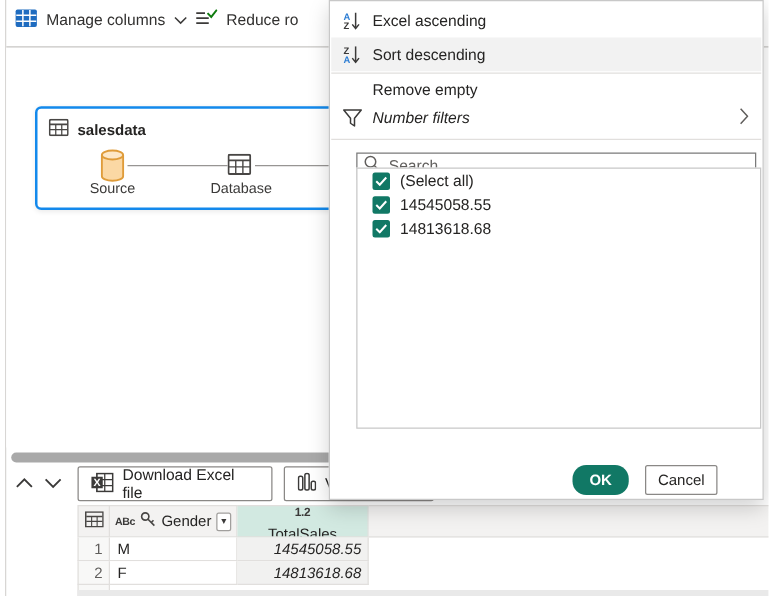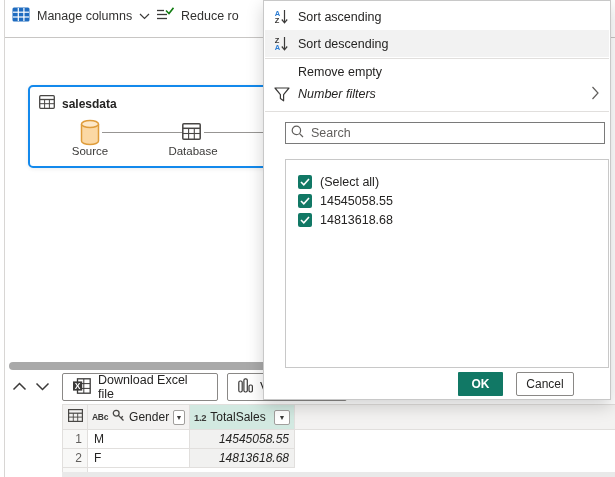--- a/index.html
+++ b/index.html
@@ -54,28 +54,28 @@
   .menu-divider{position:absolute;left:1px;right:1px;height:1px;background:#e1dfdd;}
   .sort-letters{display:flex;flex-direction:column;font-size:7.5px;line-height:7px;font-weight:bold;font-style:normal;}
   .lt-blue{color:#2b7cd3;} .lt-dark{color:#3b3a39;}
   .submenu-chev{position:absolute;right:10px;}
 
   .search-box{position:absolute;left:21px;top:121px;width:320px;height:22px;box-sizing:border-box;
               border:1px solid #7a7a7a;background:#fff;display:flex;align-items:center;gap:5px;padding:0 5px;}
   .search-box input{border:none;outline:none;width:100%;font-family:inherit;font-size:12.5px;color:#252423;background:transparent;}
   .search-box input::placeholder{color:#605e5c;}
 
-  .value-list{position:absolute;left:21px;top:158px;width:324px;height:209px;box-sizing:border-box;
-              border:1px solid #c8c8c8;background:#fff;padding-top:12px;}
+  .value-list{position:absolute;left:21px;top:133px;width:324px;height:209px;box-sizing:border-box;
+              border:1px solid #c8c8c8;background:#fff;padding-top:0;}
   .value-row{display:flex;align-items:center;gap:8px;padding-left:12px;height:19px;font-size:12.5px;color:#252423;}
   .checkbox{width:14px;height:14px;border-radius:2px;background:#117865;display:flex;align-items:center;
             justify-content:center;flex:0 0 14px;}
 
   .ok-btn{position:absolute;left:194px;top:371px;width:45px;height:24px;background:#117865;color:#fff;
-          font-size:12px;font-weight:bold;border-radius:1px;display:flex;align-items:center;justify-content:center;}
+          font-size:12px;font-weight:bold;border-radius:11px;display:flex;align-items:center;justify-content:center;}
   .cancel-btn{position:absolute;left:252px;top:371px;width:58px;height:24px;box-sizing:border-box;background:#fff;
           border:1px solid #8a8886;border-radius:2px;font-size:12px;color:#252423;
           display:flex;align-items:center;justify-content:center;}
 </style>
 </head>
 <body>
 
 <div class="app">
   <div class="left-edge"></div>
 
@@ -204,21 +204,21 @@
       <svg width="13" height="13" viewBox="0 0 13 13">
           <circle cx="4.2" cy="4.2" r="2.9" fill="none" stroke="#484644" stroke-width="1.3"></circle>
           <line x1="6.4" y1="6.4" x2="11.5" y2="11.5" stroke="#484644" stroke-width="1.3"></line>
           <line x1="9" y1="9" x2="10.8" y2="7.2" stroke="#484644" stroke-width="1.3"></line>
         </svg>
     </span>
     <span>Gender</span>
     <span class="dd" style="margin-left:auto;">▼</span>
   </div>
 
-  <div class="cell hdr hdr-sel" style="left:190px;top:404px;width:105px;height:26px;gap:4px;padding:0 4px;">
+  <div class="cell hdr hdr-sel" style="left:190px;top:404px;width:105px;height:26px;gap:4px;padding:0 4px;flex-direction:column;">
     <span class="type-ic" style="font-size:9.5px;">1.2</span>
     <span>TotalSales</span>
     <span class="dd" style="margin-left:auto;">▼</span>
   </div>
 
   <div class="cell hdr" style="left:295px;top:404px;width:320px;height:26px;border-right:none;"></div>
 
   <div class="cell numcell" style="left:62px;top:430px;width:26px;height:19px;">1</div>
   <div class="cell gencell" style="left:88px;top:430px;width:102px;height:19px;">M</div>
   <div class="cell valcell" style="left:190px;top:430px;width:105px;height:19px;">14545058.55</div>
@@ -238,21 +238,21 @@
           <span class="sort-letters">
               <span class="lt-blue">A</span>
               <span class="lt-dark">Z</span>
             </span>
           <svg width="7" height="14" viewBox="0 0 7 14">
               <line x1="3.5" y1="0" x2="3.5" y2="12" stroke="#3b3a39" stroke-width="1.2"></line>
               <polyline points="0.8,9.5 3.5,12.8 6.2,9.5" fill="none" stroke="#3b3a39" stroke-width="1.2"></polyline>
             </svg>
         </span>
       </span>
-      <span>Sort ascending</span>
+      <span>Excel ascending</span>
     </div>
 
     <div class="menu-item mi-hl" style="top:29px;height:27px;">
       <span class="ic">
         <span style="display:flex;align-items:center;gap:1px;">
           <span class="sort-letters">
               <span class="lt-dark">Z</span>
               <span class="lt-blue">A</span>
             </span>
           <svg width="7" height="14" viewBox="0 0 7 14">

